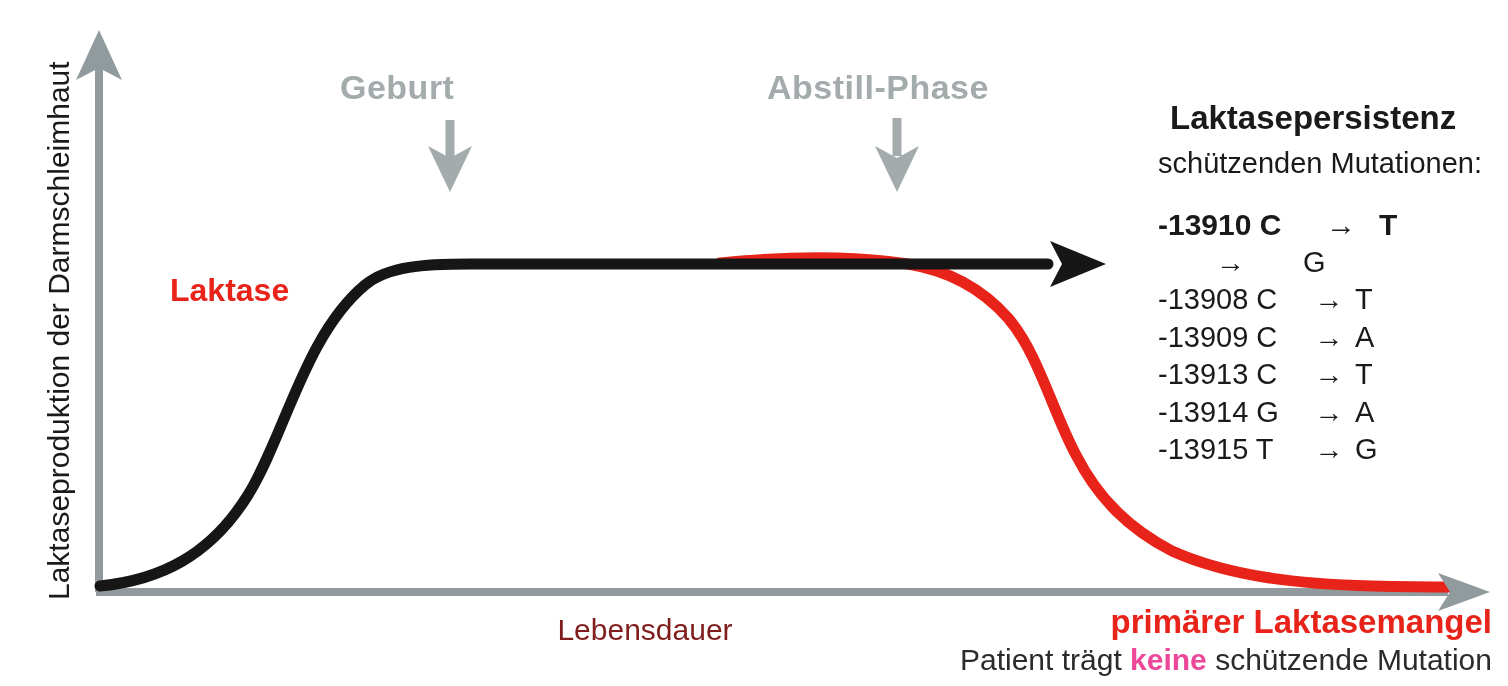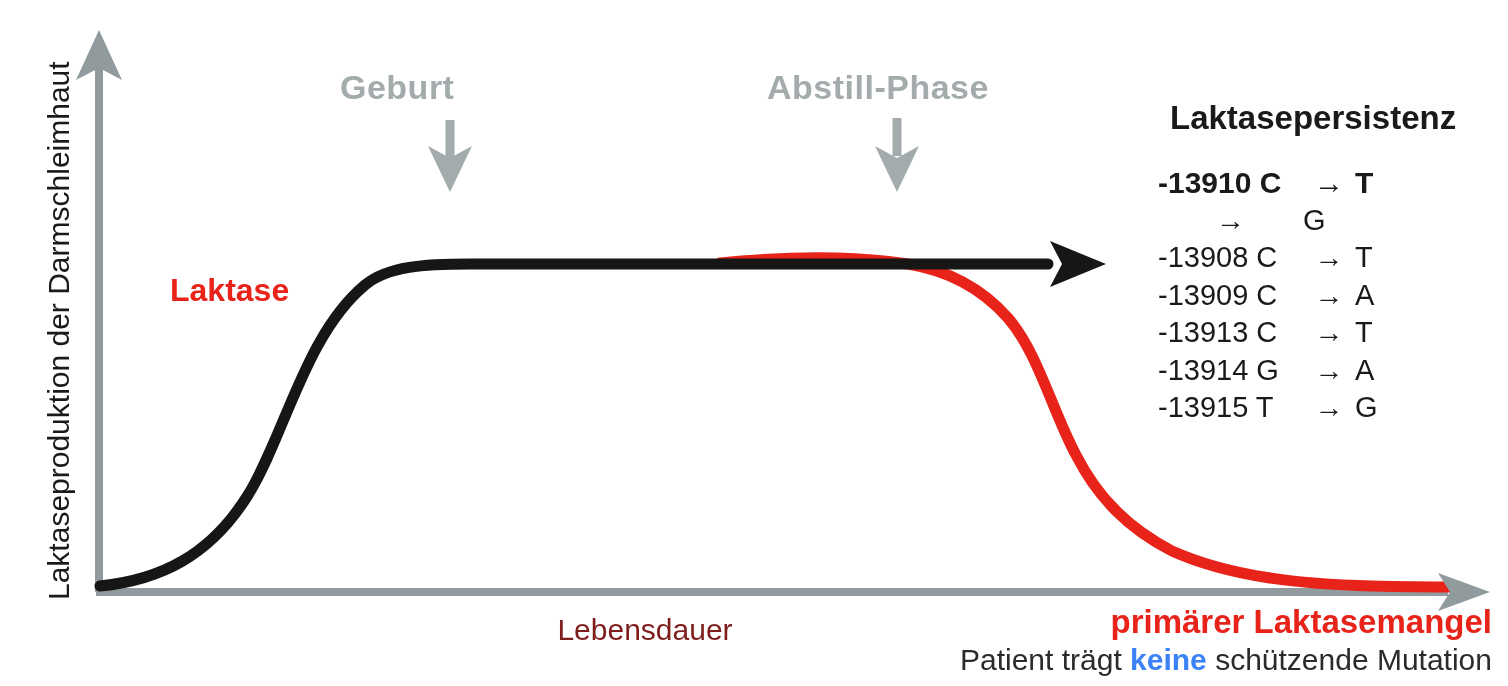--- a/index.html
+++ b/index.html
@@ -54,36 +54,36 @@
   .mutation-list{margin-top:26px;}
   .mutation-row{
     display:grid;
     grid-template-columns:145px 52px auto;
     align-items:baseline;
     font-size:29px;
     line-height:37.5px;
     white-space:nowrap;
   }
   .mutation-row .arrow{text-align:center;}
-  .mutation-row.bold{font-weight:bold;font-size:30px;}
+  .mutation-row.bold{font-weight:bold;font-size:30px;gap:12px;}
   
   .deficiency{right:16px;top:604px;text-align:right;}
   .deficiency .title{
     color:#e8231a;
     font-weight:bold;
     font-size:33px;line-height:36px;
     white-space:nowrap;
   }
   .deficiency .subtitle{
     margin-top:3px;
     font-size:30px;line-height:34px;
     white-space:nowrap;
     color:#2b2b2b;
   }
-  .deficiency .subtitle b{color:#3b82f6;}
+  .deficiency .subtitle b{color:#ec4899;}
 </style>
 </head>
 <body>
 
 <div id="stage">
 
   <svg id="plot-svg" width="1508" height="686" viewBox="0 0 1508 686">
 
     <line x1="99" y1="592" x2="99" y2="68" stroke="#919b9d" stroke-width="8"></line>
     <path d="M 99 30 L 122 80 L 99 68 L 76 80 Z" fill="#919b9d"></path>
@@ -119,20 +119,21 @@
   <div class="abs y-label">Laktaseproduktion der Darmschleimhaut</div>
   <div class="abs x-label">Lebensdauer</div>
 
   <div class="abs gray-label" style="left:340px;top:68px;width:220px;">Geburt</div>
   <div class="abs gray-label" style="left:767px;top:68px;width:260px;">Abstill-Phase</div>
   <div class="abs curve-label">Laktase</div>
 
   <div class="abs persistence">
     <div class="title">Laktasepersistenz</div>
     <div class="subtitle">
+      <div>schützenden Mutationen:</div>
     </div>
     <div class="mutation-list">
       <div class="mutation-row bold">
         <span>-13910 C</span>
         <span class="arrow">→</span>
         <span>T</span>
       </div>
       <div class="mutation-row">
         <span class="arrow">→</span>
         <span>G</span>

